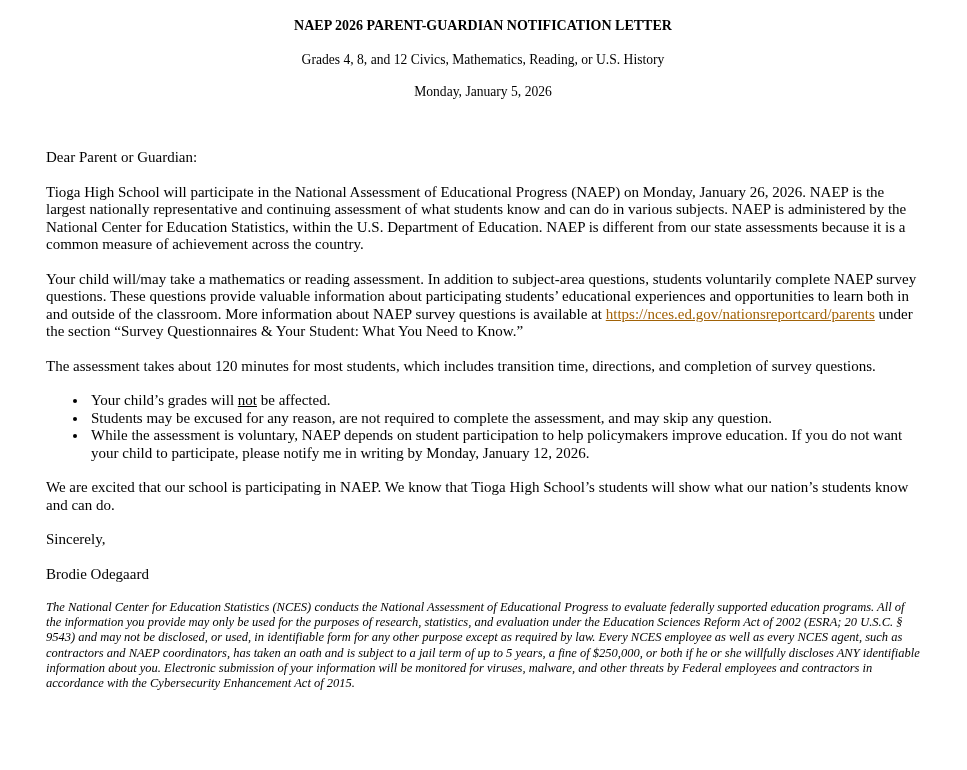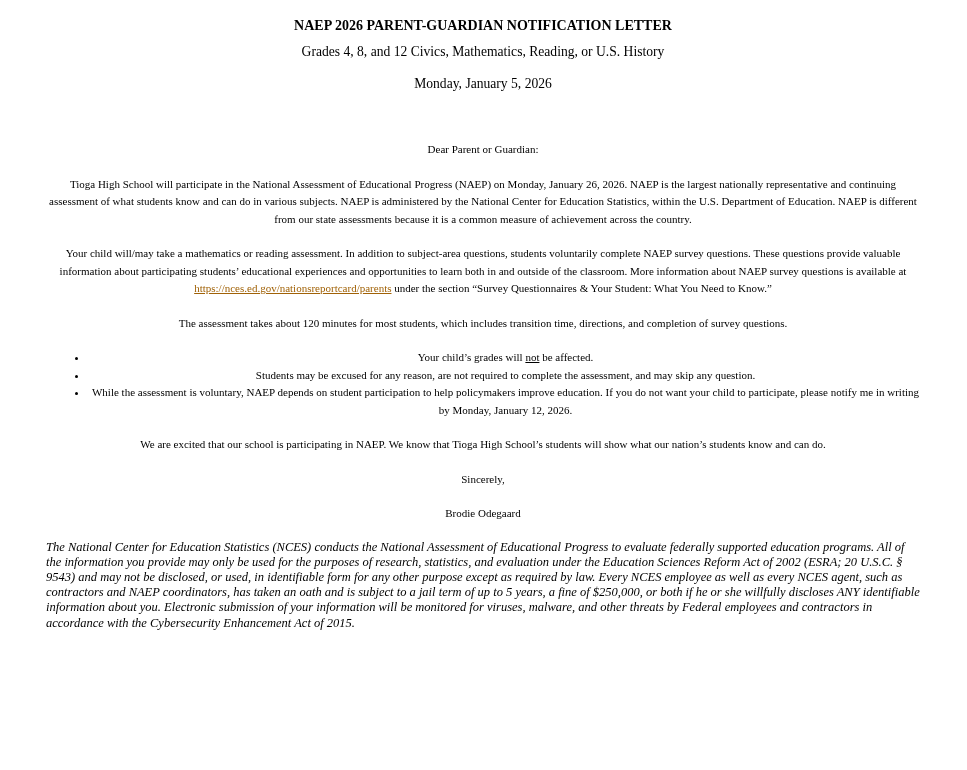--- a/index.html
+++ b/index.html
@@ -12,38 +12,37 @@
     color: #000000;
   }
   .page {
     padding: 17px 47px 10px 46px;
   }
   .center { text-align: center; }
   .title {
     font-size: 14px;
     font-weight: bold;
     line-height: 18px;
-    margin-bottom: 8px;
+    margin-bottom: 16px;
   }
   .subtitle {
     font-size: 13.6px;
     font-weight: normal;
     line-height: 18px;
     margin-bottom: 14px;
   }
   .date {
     font-size: 13.6px;
     line-height: 18px;
     margin-bottom: 48px;
   }
   p.body, ul.body {
-    font-size: 11px;
+    font-size: 15px;
     line-height: 17.5px;
     margin-bottom: 17px;
-    text-align: center;
   }
   .bold-para { font-weight: bold; }
   ul.body {
     list-style: disc outside;
     padding-left: 42px;
   }
   ul.body li { padding-left: 3px; }
   .u { text-decoration: underline; }
   a.doc-link {
     color: #a16207;

